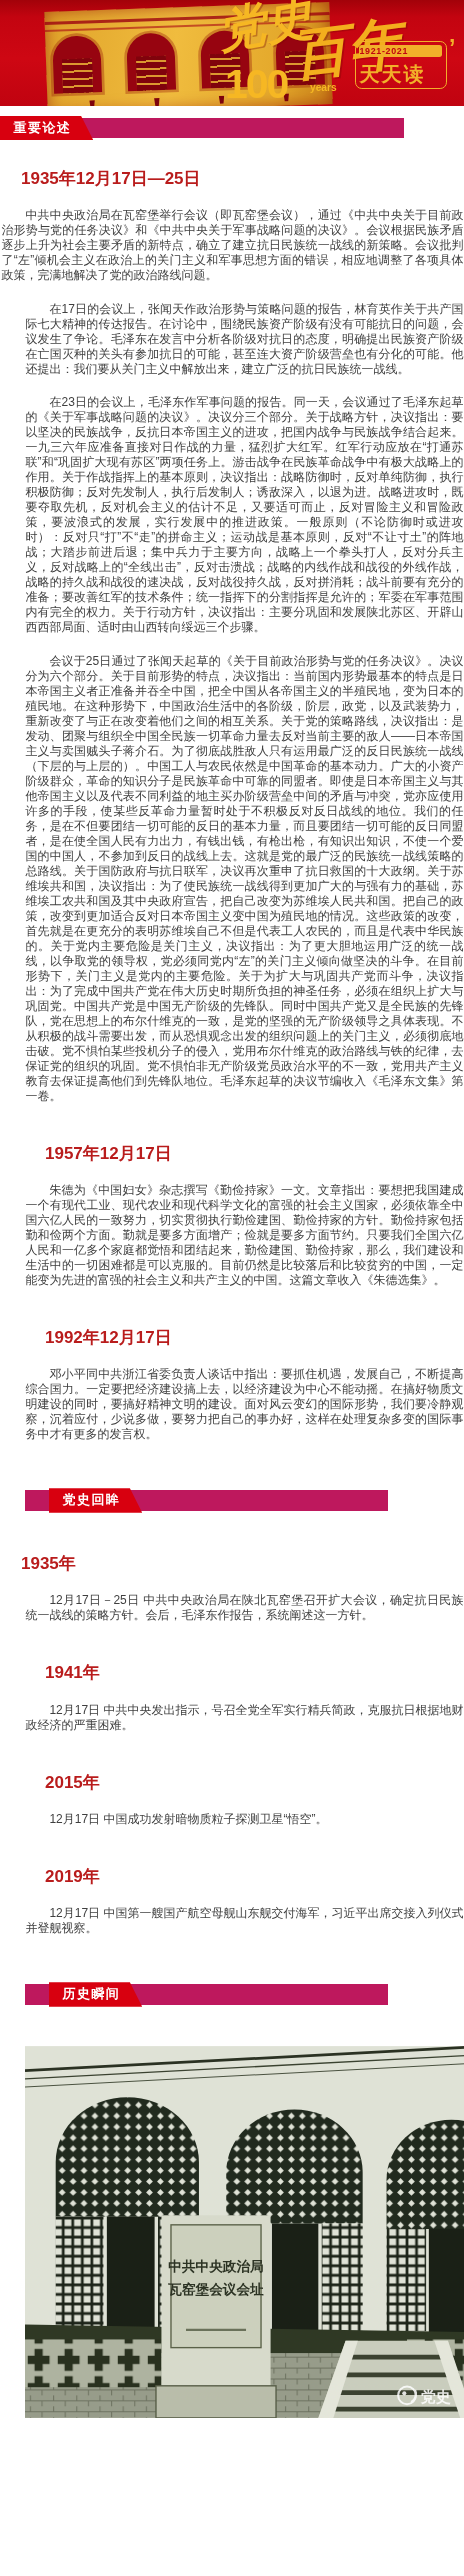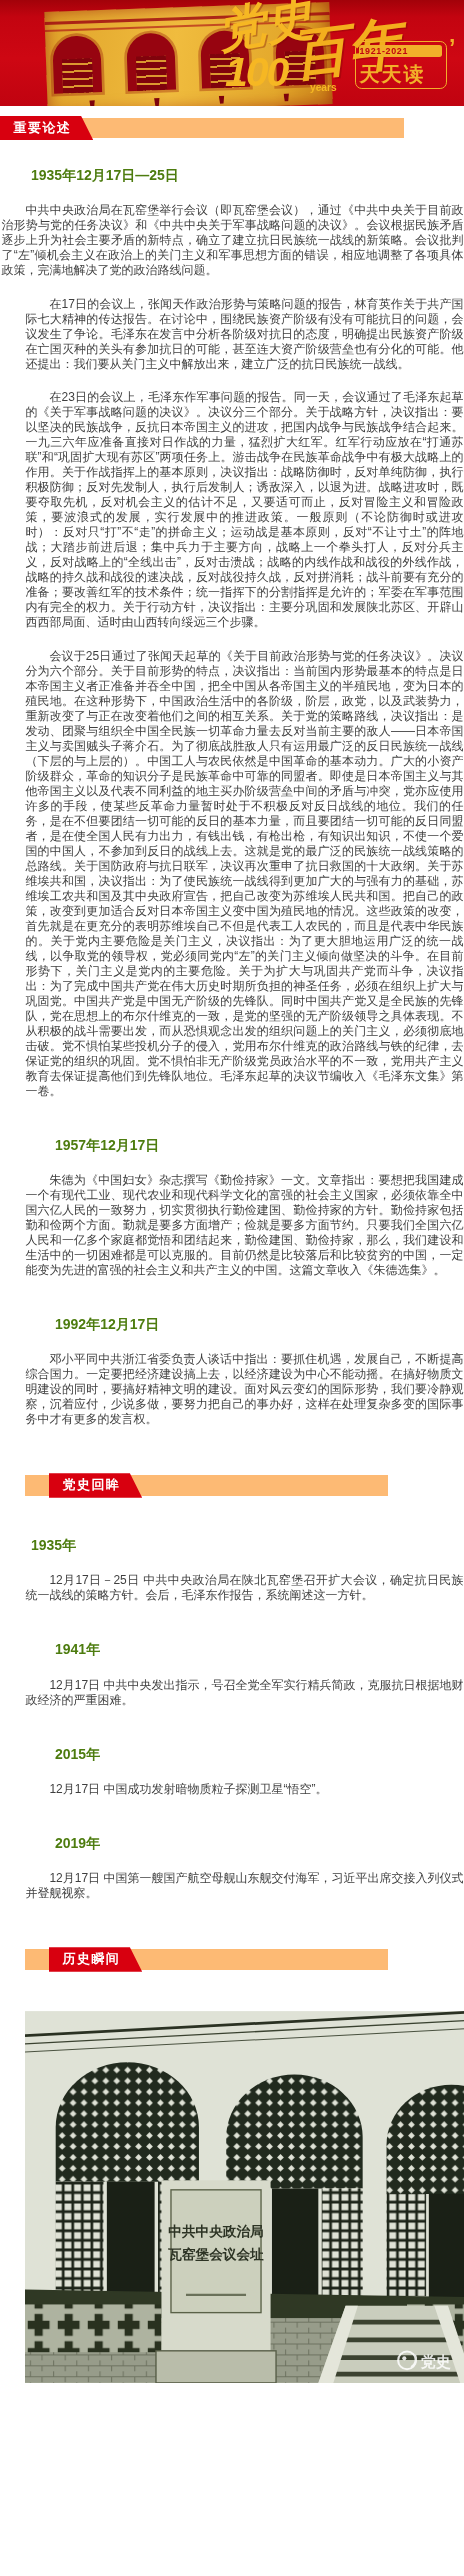--- a/index.html
+++ b/index.html
@@ -20,43 +20,43 @@
     repeating-linear-gradient(0deg,#7d030c 0 5.5px,#e8b236 5.5px 7.5px),
     repeating-linear-gradient(90deg,#7d030c 0 5.5px,#e8b236 5.5px 7.5px);opacity:.85;}
   .potrow{position:absolute;left:12.3px;bottom:4.1px;width:259px;display:flex;justify-content:space-around;}
   .pot{width:6.8px;height:8.2px;background:#7d030c;clip-path:polygon(10% 0,90% 0,75% 100%,25% 100%);}
   .cal-dangshi{position:absolute;left:217px;top:-1.4px;font-family:"DejaVu Serif",serif;font-style:italic;
     font-weight:bold;font-size:48px;line-height:1;color:#f6b723;transform:rotate(-10deg);
     text-shadow:1.4px 1.4px 0 rgba(120,8,4,.35);}
   .cal-bainian{position:absolute;left:292px;top:20.4px;font-family:"DejaVu Serif",serif;font-style:italic;
     font-weight:bold;font-size:56px;line-height:1;color:#f3ae1d;transform:rotate(-7deg);
     text-shadow:1.4px 1.4px 0 rgba(120,8,4,.35);}
-  .num-100{position:absolute;left:225px;top:52px;font-weight:900;font-size:41px;line-height:1;
-    color:#f6b723;letter-spacing:-2px;font-style:italic;}
+  .num-100{position:absolute;left:225px;top:64px;font-weight:900;font-size:41px;line-height:1;
+    color:#f6b723;letter-spacing:-2px;}
   .years-label{position:absolute;left:310px;top:82px;font-size:10.2px;color:#f6b723;font-weight:bold;}
   .badge{position:absolute;left:355px;top:41px;width:83px;border:1.4px solid #f2b02a;border-radius:6.8px;
     padding:2.7px 3.4px 3.4px;}
   .badge-years{display:block;background:#f2b02a;border-radius:2.7px;color:#c00711;font-weight:bold;
     font-size:8.9px;line-height:12.3px;letter-spacing:0.7px;}
   .badge-quote{position:absolute;right:-9.5px;top:-5.5px;color:#f2b02a;font-size:23px;font-weight:900;line-height:1;}
   .badge-title{display:block;margin-top:6px;color:#f2b02a;font-weight:900;font-size:20px;
     line-height:22px;letter-spacing:2px;}
 
   
-  .sec{position:relative;height:20.4px;background:#fdba74;}
+  .sec{position:relative;height:20.4px;background:#be185d;}
   .sec .tag{position:absolute;top:-2px;height:24.5px;line-height:24.5px;background:#d8000f;color:#fff;
     font-weight:bold;font-size:13px;letter-spacing:1.4px;padding:0 22px 0 13.6px;
     clip-path:polygon(0 0,calc(100% - 12.3px) 0,100% 100%,0 100%);}
   .sec.flush{width:404px;margin:11.6px 0 0 0;}
   .sec.flush .tag{left:0;}
   .sec.inset{width:363px;margin:48px 0 0 25px;}
   .sec.inset .tag{left:24px;}
 
   
-  .red-date{color:#4d7c0f;font-size:14px;font-weight:bold;margin:29px 0 0 31px;}
+  .red-date{color:#b91c1c;font-size:17px;font-weight:bold;margin:29px 0 0 21px;}
   p.body{font-size:12px;line-height:15px;text-align:justify;text-indent:2em;margin:18.4px 1.4px;}
   .gap-top{margin-top:38px;padding-left:24px;}
 
   
   .photo-wrap{margin:41px 0 0 25px;width:440px;line-height:0;}
 </style>
 </head>
 <body>
 
 <header class="banner">

